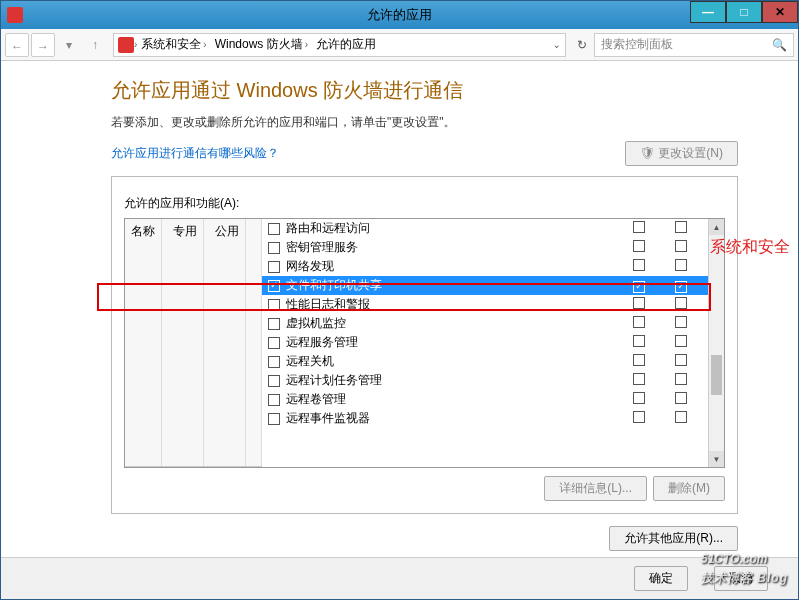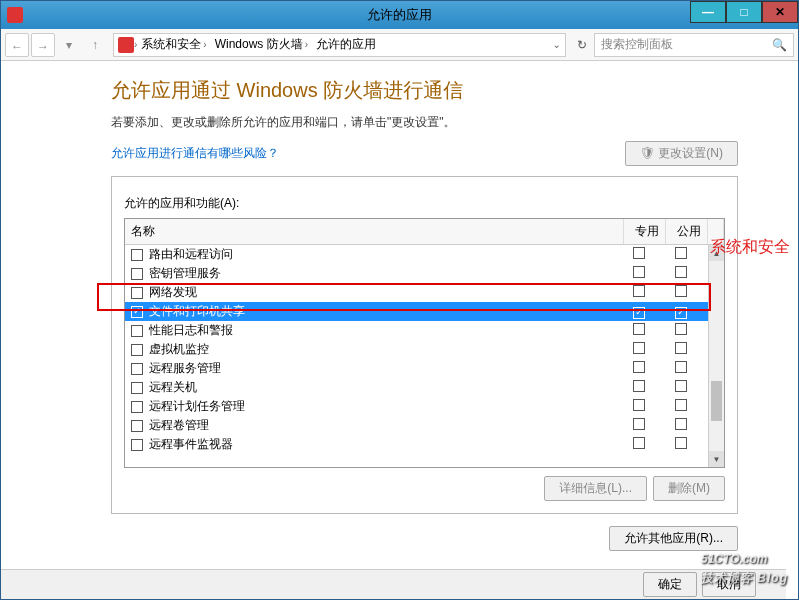--- a/index.html
+++ b/index.html
@@ -24,41 +24,41 @@
 .searchbox { width:200px; height:24px; border:1px solid #ccc; background:#fff; display:flex; align-items:center; padding:0 6px; color:#888; justify-content:space-between; }
 .content { padding:16px 60px 10px 110px; position:relative; }
 .h1 { color:#a16207; font-size:20px; margin-bottom:10px; }
 .subtext { color:#333; margin-bottom:10px; }
 .linkrow { display:flex; justify-content:space-between; align-items:center; margin-bottom:10px; }
 .bluelink { color:#0066cc; cursor:pointer; }
 .btn { padding:3px 14px; background:#f0f0f0; border:1px solid #aaa; border-radius:2px; cursor:pointer; }
 .btn.disabled { color:#888; }
 .panel { border:1px solid #bbb; padding:18px 12px 12px; background:#fff; }
 .panellabel { margin-bottom:6px; }
-.listwrap { border:1px solid #999; height:250px; display:flex; flex-direction:column; }
+.listwrap { border:1px solid #999; height:250px; display:flex; }
 .listhead { display:flex; background:#f7f7f7; border-bottom:1px solid #ccc; }
 .listhead .col { padding:4px 6px; border-right:1px solid #ddd; }
 .col-name { flex:1; }
 .col-priv,.col-pub { width:42px; text-align:right; }
 .col-scroll { width:16px; }
 .listbody { flex:1; overflow:hidden; position:relative; }
 .row { display:flex; align-items:center; height:19px; padding:0 6px; }
 .row .cb { width:12px; height:12px; border:1px solid #555; margin-right:6px; display:inline-flex; align-items:center; justify-content:center; font-size:9px; line-height:1; }
 .row .nm { flex:1; }
 .row .cc { width:42px; text-align:center; }
 .row .cc .cb { margin:0 auto; }
 .row.sel { background:#1e90ff; color:#fff; }
 .row.sel .cb { border-color:#fff; background:#1e90ff; }
 .scrollbar { position:absolute; right:0; top:0; bottom:0; width:16px; background:#f0f0f0; border-left:1px solid #ccc; display:flex; flex-direction:column; }
 .sbbtn { height:16px; background:#e0e0e0; display:flex; align-items:center; justify-content:center; font-size:8px; color:#555; }
 .sbtrack { flex:1; position:relative; }
 .sbthumb { position:absolute; left:2px; right:2px; top:120px; height:40px; background:#c0c0c0; }
 .panelbtns { display:flex; justify-content:flex-end; gap:6px; margin-top:8px; }
 .outerbtns { display:flex; justify-content:flex-end; margin-top:12px; padding-right:0; }
-.dlgbtns { position:absolute; bottom:0; left:0; right:12px; height:30px; background:#f0f0f0; border-top:1px solid #ccc; display:flex; justify-content:flex-end; align-items:center; gap:5px; padding:0 30px; }
+.dlgbtns { position:absolute; bottom:0; left:0; right:0; height:42px; background:#f0f0f0; border-top:1px solid #ccc; display:flex; justify-content:flex-end; align-items:center; gap:26px; padding:0 30px; }
 .annot { position:absolute; right:8px; top:236px; color:#e02020; font-size:16px; }
 .redbox { position:absolute; border:2px solid #d00; pointer-events:none; }
 .watermark { position:absolute; right:10px; bottom:12px; color:rgba(255,255,255,.75); font-family:Arial; font-size:26px; font-weight:bold; font-style:italic; text-shadow:1px 1px 2px #000; pointer-events:none; }
 .watermark .sub { font-size:12px; display:block; text-align:right; letter-spacing:1px; }
 </style>
 </head>
 <body>
 
 <div class="window">
 

